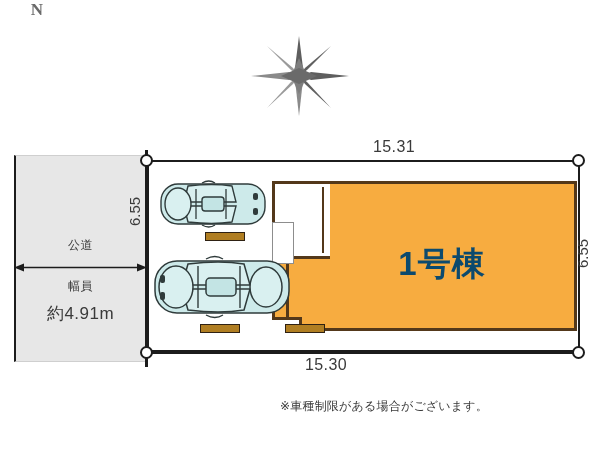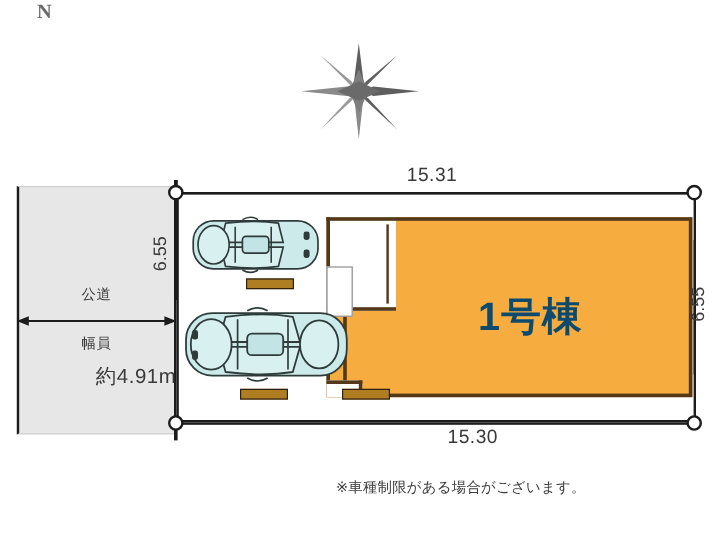--- a/index.html
+++ b/index.html
@@ -50,21 +50,21 @@
   .road-label {
     position: absolute;
     width: 133px;
     text-align: center;
     font-size: 12px;
     color: #3a3a3a;
     letter-spacing: 0.5px;
   }
   #road-label-kodo { left: 14px; top: 237px; }
   #road-label-fukuin { left: 14px; top: 278px; }
-  #road-label-width { left: 14px; top: 302px; font-size: 17px; text-align: right; }
+  #road-label-width { left: 14px; top: 302px; font-size: 17px; }
 
   
   #road-arrow { left: 14px; top: 262px; width: 133px; height: 11px; }
   #road-arrow svg { display:block; width:133px; height:11px; }
 
   
   #lot {
     left: 147px; top: 160px;
     width: 433px; height: 192px;
     border: 2px solid #1c1c1c;
@@ -155,22 +155,22 @@
   #dim-left-line { left: 146px; top: 150px; height: 100px; }
   #dim-right-line{ left: 578px; top: 200px; height: 112px; }
 
   .dim-text {
     position: absolute;
     font-size: 16px;
     color: #3a3a3a;
     letter-spacing: 0.4px;
     white-space: nowrap;
   }
-  #dim-top-text { left: 305px; top: 138px; width: 110px; text-align: center; }
-  #dim-bot-text { left: 305px; top: 356px; width: 110px; text-align: right; }
+  #dim-top-text { left: 305px; top: 138px; width: 110px; text-align: right; }
+  #dim-bot-text { left: 305px; top: 356px; width: 110px; text-align: left; }
 
   .dim-text-rot {
     position: absolute;
     font-size: 15px;
     color: #3a3a3a;
     white-space: nowrap;
     transform: rotate(-90deg);
     transform-origin: 50% 50%;
   }
   #dim-left-text  { left: 108px; top: 203px; width: 52px; text-align: center; }

